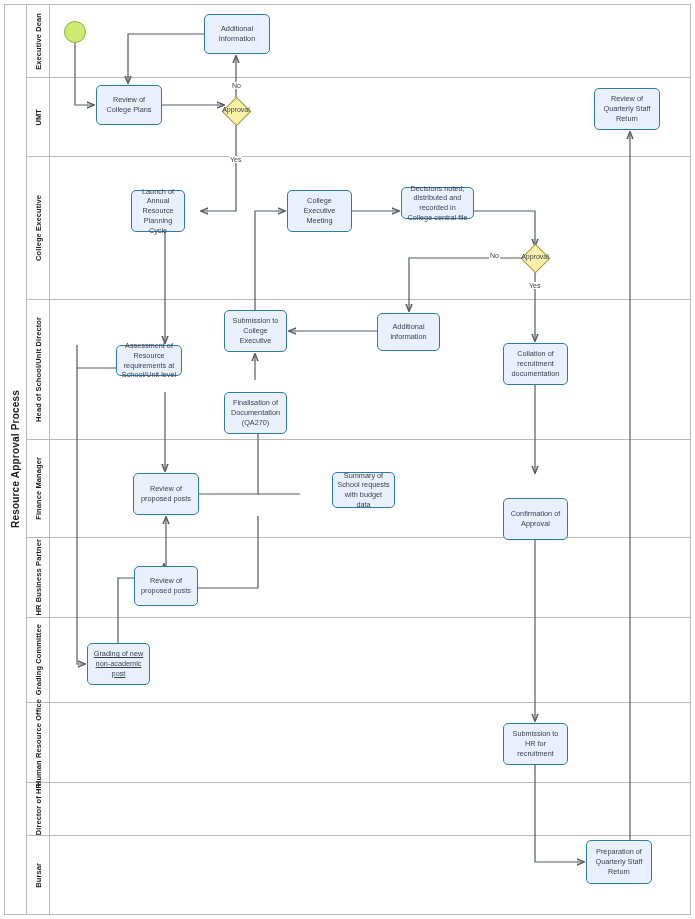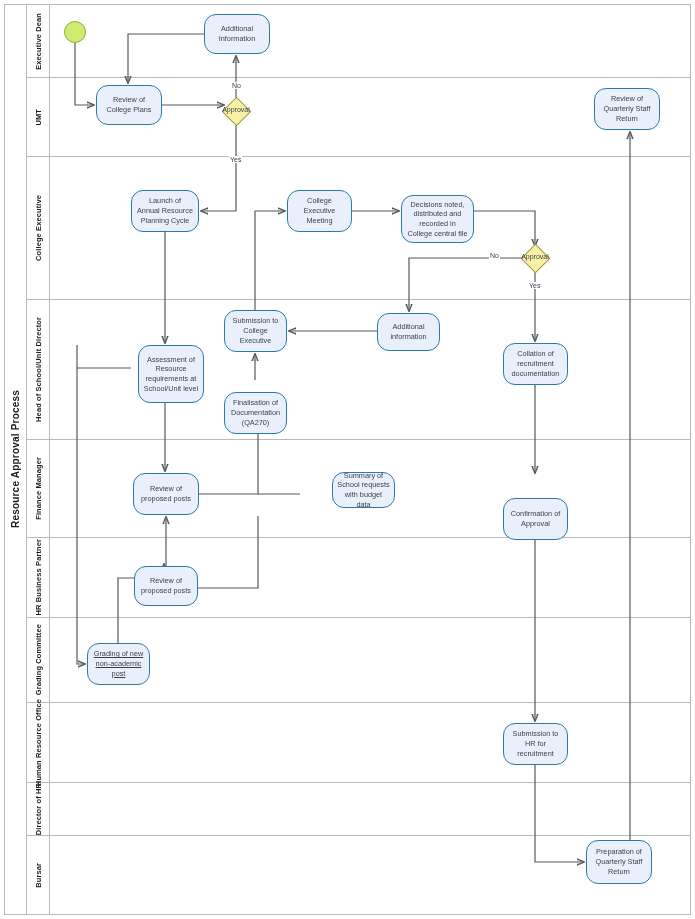--- a/index.html
+++ b/index.html
@@ -11,21 +11,21 @@
   .pool-title{position:absolute;left:5px;top:5px;width:22px;height:909px;border-right:1px solid #b9b9b9;
     display:flex;align-items:center;justify-content:center;box-sizing:border-box;}
   .pool-title span{writing-mode:vertical-rl;transform:rotate(180deg);font-size:10px;font-weight:bold;color:#1a1a1a;letter-spacing:.2px;white-space:nowrap;}
 
   .lane{position:absolute;left:27px;width:664px;border-bottom:1px solid #b9b9b9;box-sizing:border-box;}
   .lane:last-of-type{border-bottom:none;}
   .lane-label{position:absolute;left:0;top:0;width:23px;height:100%;border-right:1px solid #b9b9b9;
     display:flex;align-items:center;justify-content:center;box-sizing:border-box;}
   .lane-label span{writing-mode:vertical-rl;transform:rotate(180deg);font-size:7.5px;font-weight:bold;color:#1a1a1a;white-space:nowrap;letter-spacing:.1px;}
 
-  .task{position:absolute;background:#eaf0fb;border:1.4px solid #2a7ca8;border-radius:12px;
+  .task{position:absolute;background:#eaf0fb;border:1.4px solid #2a7ca8;border-radius:5px;
     display:flex;align-items:center;justify-content:center;text-align:center;box-sizing:border-box;
     font-size:7.3px;color:#3a3f4b;line-height:1.33;padding:2px 3px;}
   .task span{display:block;}
 
   .start-ev{position:absolute;border-radius:50%;background:#cdea71;border:1.6px solid #8fae3a;box-sizing:border-box;}
 
   .gate{position:absolute;background:#f7f1a8;border:1.2px solid #9b8f3a;box-sizing:border-box;
     transform:rotate(45deg);}
   .gate-lbl{position:absolute;font-size:7px;color:#3a3f4b;text-align:center;white-space:nowrap;}
 
@@ -161,36 +161,36 @@
       <div class="start-ev" style="left: 64px; top: 21px; width: 22px; height: 22px;"></div>
       <div class="task" style="left: 204px; top: 14px; width: 66px; height: 40px;">
         <span>Additional<br>Information</span>
       </div>
       <div class="task" style="left: 96px; top: 85px; width: 66px; height: 40px;">
         <span>Review of<br>College Plans</span>
       </div>
       <div class="task" style="left: 594px; top: 88px; width: 66px; height: 42px;">
         <span>Review of<br>Quarterly Staff<br>Return</span>
       </div>
-      <div class="task" style="left: 131px; top: 190px; width: 68px; height: 42px;">
+      <div class="task" style="left: 131px; top: 190px; width: 54px; height: 42px;">
         <span>Launch of<br>Annual Resource<br>Planning Cycle</span>
       </div>
       <div class="task" style="left: 287px; top: 190px; width: 65px; height: 42px;">
         <span>College<br>Executive<br>Meeting</span>
       </div>
-      <div class="task" style="left: 401px; top: 195px; width: 73px; height: 48px;">
+      <div class="task" style="left: 401px; top: 187px; width: 73px; height: 32px;">
         <span>Decisions noted,<br>distributed and<br>recorded in<br>College central file</span>
       </div>
       <div class="task" style="left: 224px; top: 310px; width: 63px; height: 42px;">
         <span>Submission to<br>College<br>Executive</span>
       </div>
       <div class="task" style="left: 377px; top: 313px; width: 63px; height: 38px;">
         <span>Additional<br>information</span>
       </div>
-      <div class="task" style="left: 138px; top: 345px; width: 66px; height: 58px;">
+      <div class="task" style="left: 116px; top: 345px; width: 66px; height: 31px;">
         <span>Assessment of<br>Resource<br>requirements at<br>School/Unit level</span>
       </div>
       <div class="task" style="left: 503px; top: 343px; width: 65px; height: 42px;">
         <span>Collation of<br>recruitment<br>documentation</span>
       </div>
       <div class="task" style="left: 224px; top: 392px; width: 63px; height: 42px;">
         <span>Finalisation of<br>Documentation<br>(QA270)</span>
       </div>
       <div class="task" style="left: 133px; top: 473px; width: 66px; height: 42px;">
         <span>Review of<br>proposed posts</span>

